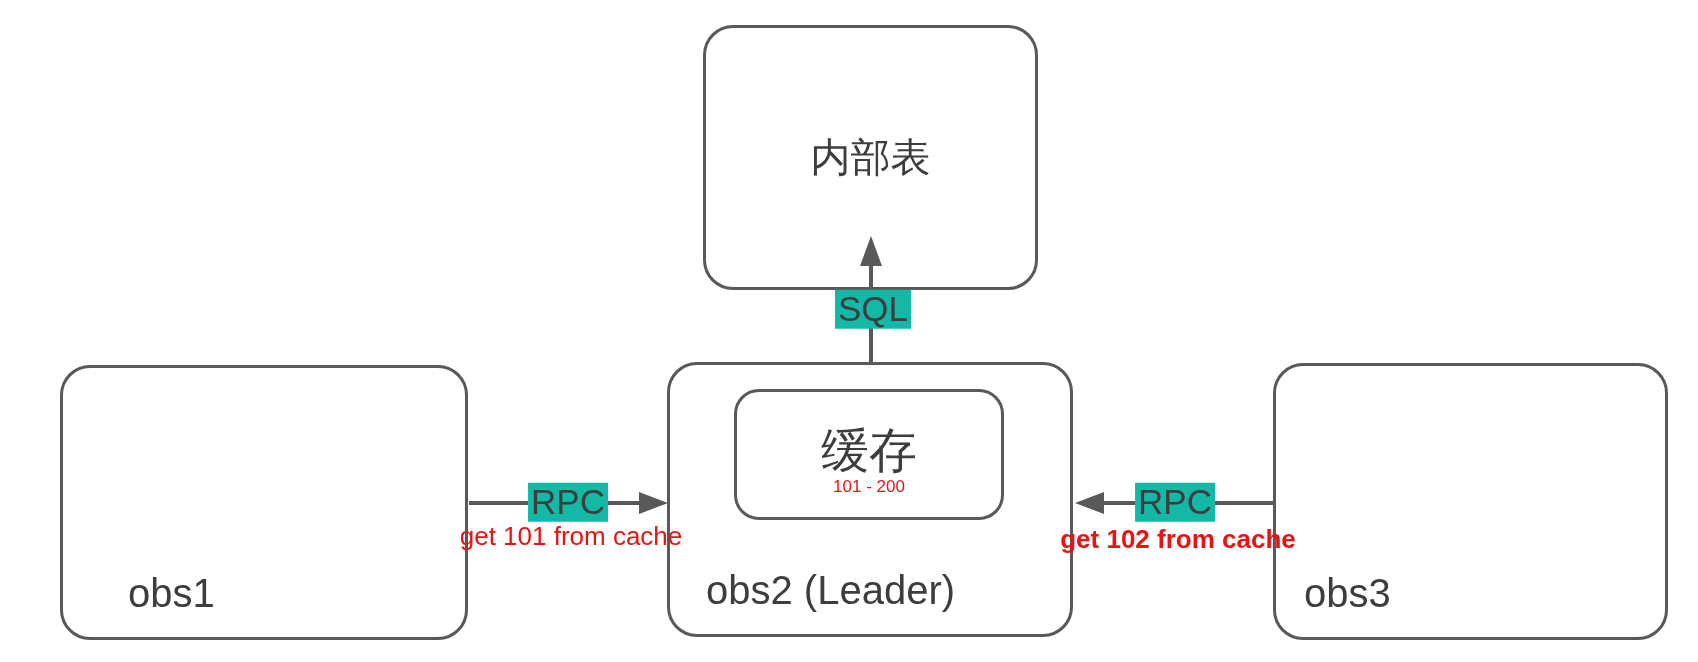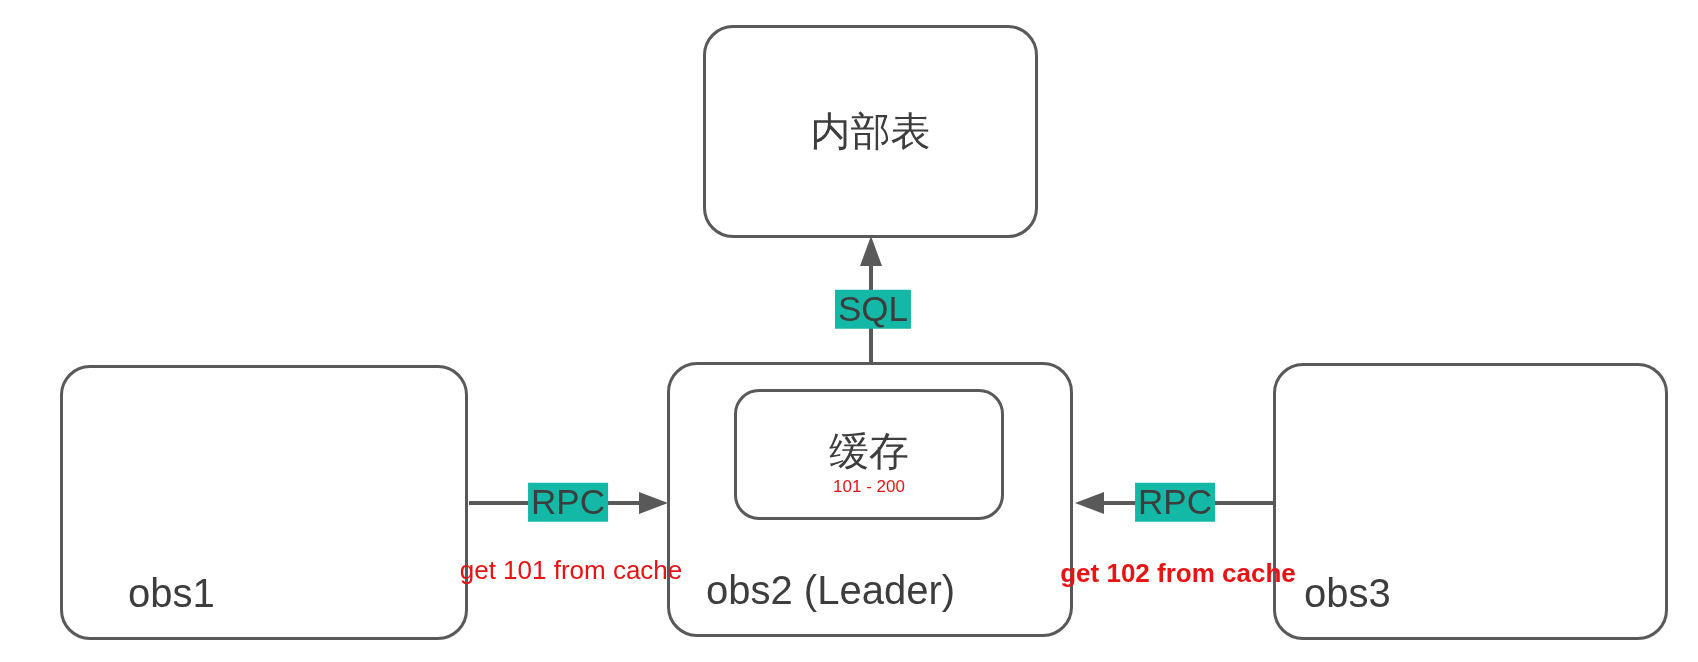--- a/index.html
+++ b/index.html
@@ -37,21 +37,21 @@
   .cache-node {
     border-radius: 25px;
     display: flex;
     flex-direction: column;
     align-items: center;
     justify-content: center;
     padding-top: 20px;
     box-sizing: border-box;
   }
   .cache-label {
-    font-size: 40px;
+    font-size: 48px;
     color: #3d3d3d;
     line-height: 44px;
   }
   .cache-range {
     font-size: 17px;
     color: #e81313;
     line-height: 27px;
   }
   .edge-shaft-h {
     position: absolute;
@@ -89,29 +89,28 @@
     line-height: 1.1;
     white-space: nowrap;
   }
   .edge-annotation {
     position: absolute;
     transform: translate(-50%, -50%);
     font-size: 26px;
     color: #e81313;
     white-space: nowrap;
     line-height: 1.1;
-    margin-top: 34px;
   }
 </style>
 </head>
 <body>
 
 <div class="canvas">
 
-  <div class="node" style="left:703px; top:25px; width:335px; height:213px;">
+  <div class="node" style="left:703px; top:25px; width:335px; height:265px;">
     <div class="node-label-center">内部表</div>
   </div>
 
   <div class="node" style="left:60px; top:365px; width:408px; height:275px;">
     <div class="node-label-bottom" style="left:65px; bottom:24px;">obs1</div>
   </div>
 
   <div class="node" style="left:667px; top:362px; width:406px; height:275px;">
     <div class="node cache-node" style="left:64px; top:24px; width:270px; height:131px;">
       <div class="cache-label">缓存</div>

